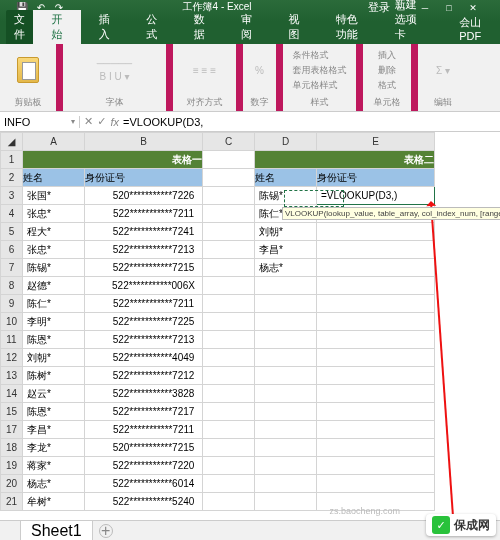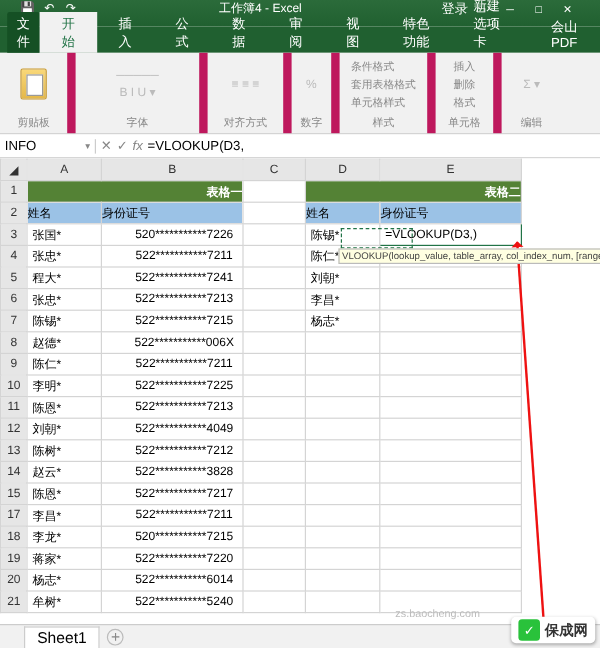--- a/index.html
+++ b/index.html
@@ -32,21 +32,21 @@
   .colA { width: 62px; } .colB { width: 118px; } .colC { width: 52px; } .colD { width: 62px; } .colE { width: 118px; }
   .header-green { background: #548235; color: #fff; text-align: right; font-weight: bold; font-size: 11px; }
   .sub-blue { background: #9bc2e6; font-size: 11px; }
   .cellL { text-align: left; padding-left: 4px; }
   .cellR { text-align: center; padding-right: 4px; padding-left: 24px; }
   .active-cell { border: 1.5px solid #217346 !important; }
   .tooltip-fn { position: absolute; left: 282px; top: 75px; font-size: 8px; background: #ffffe1; border: 1px solid #bbb; padding: 1px 2px; color: #444; z-index: 10; white-space: nowrap; }
   .marquee { position: absolute; left: 284px; top: 58px; width: 60px; height: 17px; border: 1.5px dashed #217346; z-index: 8; pointer-events: none; }
   .red-arrow { position: absolute; left: 430px; top: 70px; width: 2px; height: 340px; background: #e11; transform: rotate(-4deg); transform-origin: top; z-index: 9; }
   .red-arrow::before { content: ""; position: absolute; top: -6px; left: -4px; border: 5px solid transparent; border-bottom-color: #e11; }
-  .sheet-tabs { height: 20px; background: #f1f1f1; border-top: 1px solid #ccc; display: flex; align-items: center; font-size: 13px; padding-left: 20px; }
+  .sheet-tabs { height: 20px; background: #f1f1f1; border-top: 1px solid #ccc; display: flex; align-items: center; font-size: 16px; padding-left: 20px; }
   .sheet-tabs .stab { background: #fff; border: 1px solid #ccc; border-bottom: none; padding: 1px 10px; }
   .sheet-tabs .plus { margin-left: 6px; width: 14px; height: 14px; border: 1px solid #bbb; border-radius: 50%; text-align: center; line-height: 12px; color: #888; }
   .badge { position: absolute; bottom: 4px; right: 4px; background: #fff; border-radius: 4px; display: flex; align-items: center; padding: 2px 6px; gap: 4px; box-shadow: 0 1px 3px rgba(0,0,0,0.3); z-index: 20; }
   .badge .sq { width: 18px; height: 18px; background: #29c23b; border-radius: 3px; display: flex; align-items: center; justify-content: center; color: #fff; font-size: 11px; }
   .badge .txt { font-size: 12px; font-weight: bold; color: #333; }
   .watermark { position: absolute; bottom: 24px; right: 100px; font-size: 9px; color: #bbb; z-index: 15; }
 </style>
 </head>
 <body>
 

